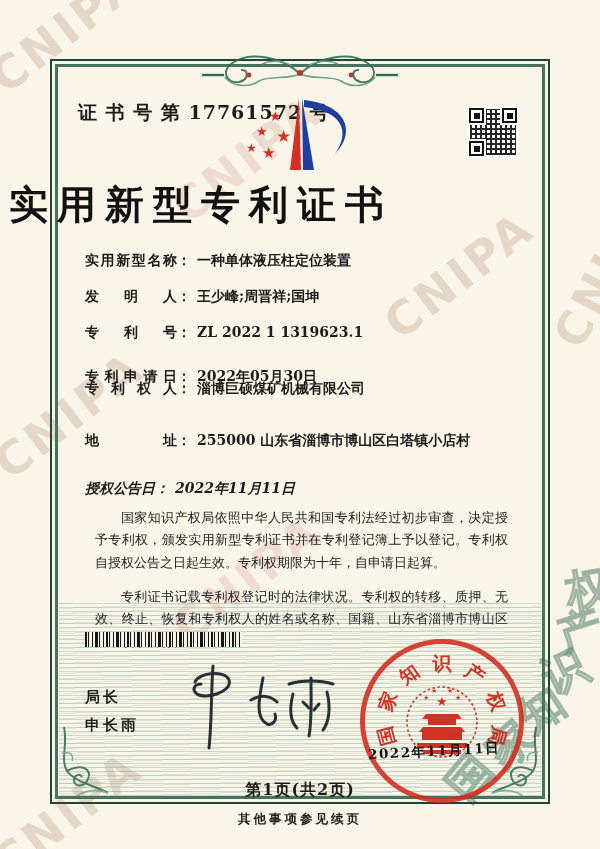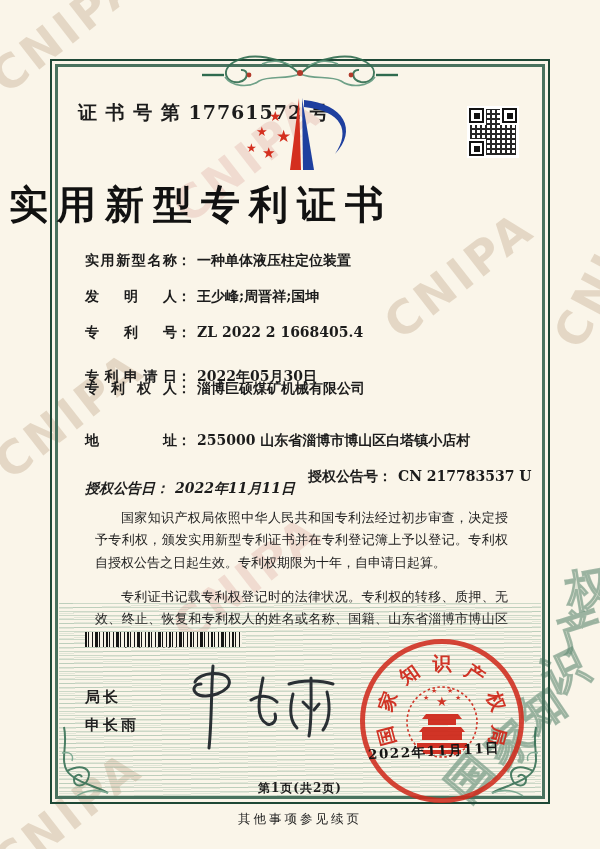--- a/index.html
+++ b/index.html
@@ -76,24 +76,24 @@
   .signature{position:absolute;left:185px;top:660px;z-index:4;}
 
   .seal{position:absolute;left:360px;top:639px;width:154px;height:154px;border-radius:50%;
         border:5px solid rgba(207,42,28,0.92);z-index:5;opacity:.95;}
   .seal-char{position:absolute;left:50%;top:50%;font-size:19px;font-weight:700;color:#cf2a1c;
         transform-origin:center;}
   .emblem{position:absolute;left:50%;top:50%;transform:translate(-50%,-50%);}
   .seal-date{position:absolute;left:368px;top:742px;width:160px;z-index:6;font-size:13.5px;
         font-weight:700;letter-spacing:1.5px;color:#151515;transform:rotate(-3deg);}
 
-  .footer-page{position:absolute;left:0;right:0;top:780px;text-align:center;font-size:12px;
+  .footer-page{position:absolute;left:0;right:0;top:780px;text-align:center;font-size:16px;
         font-weight:700;letter-spacing:1px;z-index:4;}
   .footer-note{position:absolute;left:0;right:0;top:811px;text-align:center;font-size:12.5px;
-        font-weight:400;letter-spacing:3px;color:#222;z-index:4;}
+        font-weight:700;letter-spacing:3px;color:#222;z-index:4;}
 </style>
 </head>
 <body>
 
 <div class="page">
 
   <span class="wm w1">CNIPA</span>
   <span class="wm w2 pink">CNIPA</span>
   <span class="wm w3">CNIPA</span>
   <span class="wm w4">CNIPA</span>
@@ -164,36 +164,33 @@
 
   <div class="title">实用新型专利证书</div>
 
   <div class="frow r1">
     <span class="flabel">发明人</span><span>：</span><span class="fvalue">王少峰;周晋祥;国坤</span>
   </div>
   <div class="frow r0">
     <span class="flabel">实用新型名称</span><span>：</span><span class="fvalue">一种单体液压柱定位装置</span>
   </div>
   <div class="frow r2">
-    <span class="flabel">专利号</span><span>：</span><span class="fvalue">ZL 2022 2 1668405.4</span>
+    <span class="flabel">专利号</span><span>：</span><span class="fvalue">ZL 2022 1 1319623.1</span>
   </div>
   <div class="frow r3">
     <span class="flabel">专利申请日</span><span>：</span><span class="fvalue">2022年05月30日</span>
   </div>
   <div class="frow r4">
     <span class="flabel">专利权人</span><span>：</span><span class="fvalue">淄博巨硕煤矿机械有限公司</span>
   </div>
   <div class="frow r5">
     <span class="flabel">地址</span><span>：</span><span class="fvalue">255000 山东省淄博市博山区白塔镇小店村</span>
   </div>
   <div class="frow r6">
     <span>授权公告日</span><span>：</span><span class="fvalue">2022年11月11日</span>
-  </div>
-  <div class="grant2">
-    <span>授权公告号</span><span>：</span><span class="fvalue">CN 217783537 U</span>
   </div>
 
   <div class="paras">
     <p>国家知识产权局依照中华人民共和国专利法经过初步审查，决定授予专利权，颁发实用新型专利证书并在专利登记簿上予以登记。专利权自授权公告之日起生效。专利权期限为十年，自申请日起算。</p>
     <p>专利证书记载专利权登记时的法律状况。专利权的转移、质押、无效、终止、恢复和专利权人的姓名或名称、国籍、山东省淄博市博山区白塔镇小店村。</p>
   </div>
 
   <div class="barcode"></div>
 
   <div class="signer t1">局长</div>

